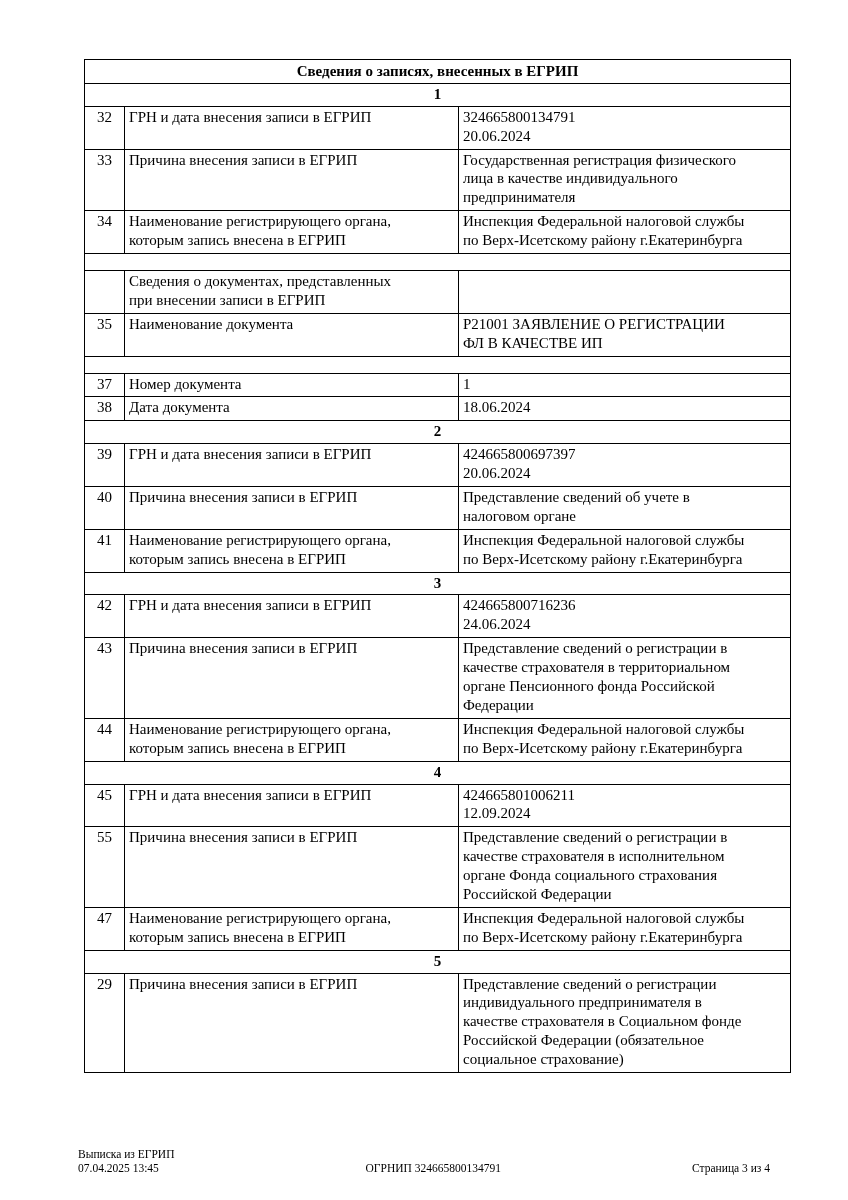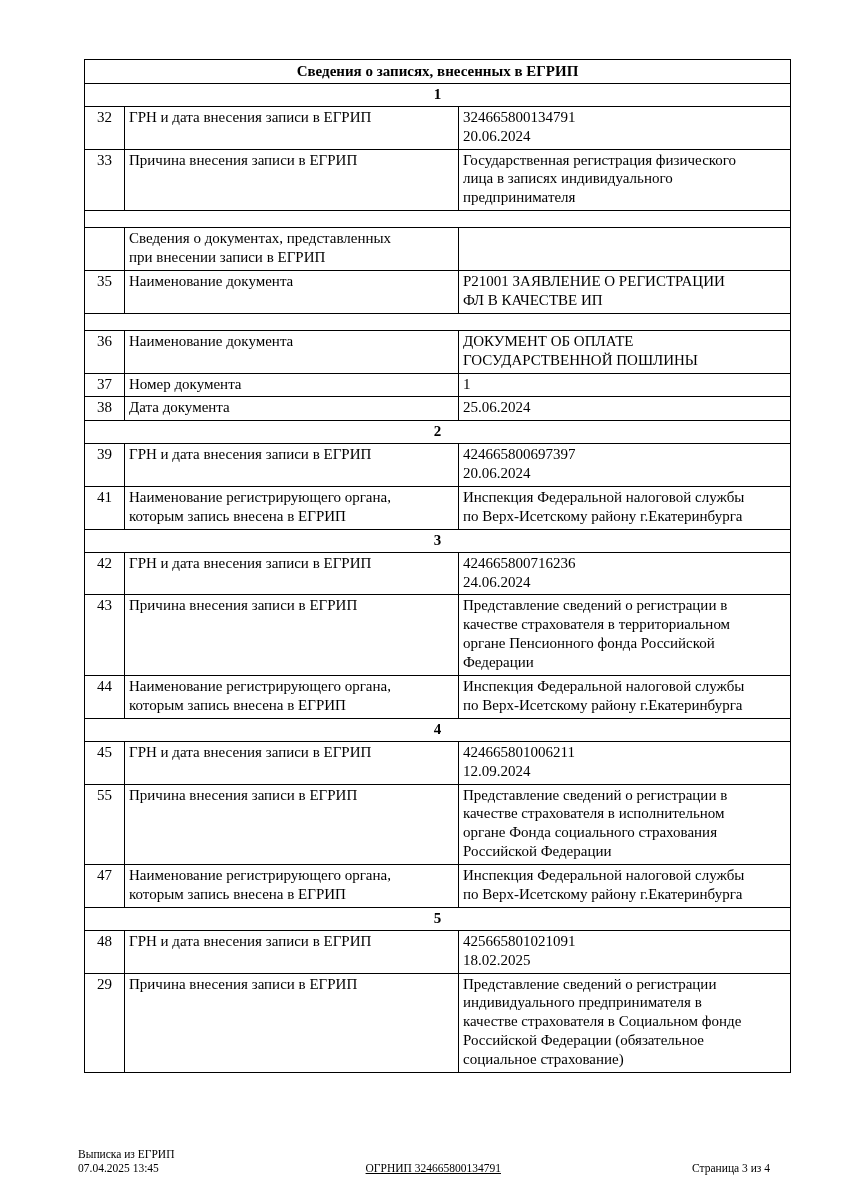--- a/index.html
+++ b/index.html
@@ -46,21 +46,21 @@
   .footer {
     position: absolute;
     left: 78px; right: 78px; top: 1133px;
     display: flex;
     align-items: flex-end;
     font-size: 11.5px;
     line-height: 1.18;
     gap: 12px;
   }
   .footer .f-left { text-align: left; white-space: nowrap; }
-  .footer .f-center { flex: 1; text-align: center; white-space: nowrap; text-decoration: underline; }
+  .footer .f-center { flex: 1; text-align: center; white-space: nowrap; }
   .footer .f-right { text-align: right; white-space: nowrap; margin-top: 29px; }
 </style>
 </head>
 <body>
 
 <div class="page">
 
   <table class="records">
     <colgroup>
       <col style="width:40px">
@@ -79,66 +79,73 @@
       <tr>
         <td class="num">32</td>
         <td class="lbl">ГРН и дата внесения записи в ЕГРИП</td>
         <td class="val">324665800134791
 20.06.2024</td>
       </tr>
       <tr>
         <td class="num">33</td>
         <td class="lbl">Причина внесения записи в ЕГРИП</td>
         <td class="val">Государственная регистрация физического
-лица в записях индивидуального
+лица в качестве индивидуального
 предпринимателя</td>
+      </tr>
+      <tr>
+        <td class="num">34</td>
+        <td class="lbl">Наименование регистрирующего органа,
+которым запись внесена в ЕГРИП</td>
+        <td class="val">Инспекция Федеральной налоговой службы
+по Верх-Исетскому району г.Екатеринбурга</td>
       </tr>
       <tr class="spacer-row">
         <td colspan="3"></td>
       </tr>
       <tr>
         <td class="num"></td>
         <td class="lbl">Сведения о документах, представленных
 при внесении записи в ЕГРИП</td>
         <td class="val"></td>
       </tr>
       <tr>
         <td class="num">35</td>
         <td class="lbl">Наименование документа</td>
         <td class="val">Р21001 ЗАЯВЛЕНИЕ О РЕГИСТРАЦИИ
 ФЛ В КАЧЕСТВЕ ИП</td>
       </tr>
       <tr class="spacer-row">
         <td colspan="3"></td>
       </tr>
       <tr>
-        <td class="num">36</td>
-        <td class="lbl">Наименование документа</td>
-        <td class="val">ДОКУМЕНТ ОБ ОПЛАТЕ
-ГОСУДАРСТВЕННОЙ ПОШЛИНЫ</td>
-      </tr>
-      <tr>
         <td class="num">37</td>
         <td class="lbl">Номер документа</td>
         <td class="val">1</td>
       </tr>
       <tr>
         <td class="num">38</td>
         <td class="lbl">Дата документа</td>
-        <td class="val">25.06.2024</td>
+        <td class="val">18.06.2024</td>
       </tr>
 
       <tr class="sec-row">
         <td colspan="3">2</td>
       </tr>
       <tr>
         <td class="num">39</td>
         <td class="lbl">ГРН и дата внесения записи в ЕГРИП</td>
         <td class="val">424665800697397
 20.06.2024</td>
+      </tr>
+      <tr>
+        <td class="num">40</td>
+        <td class="lbl">Причина внесения записи в ЕГРИП</td>
+        <td class="val">Представление сведений об учете в
+налоговом органе</td>
       </tr>
       <tr>
         <td class="num">41</td>
         <td class="lbl">Наименование регистрирующего органа,
 которым запись внесена в ЕГРИП</td>
         <td class="val">Инспекция Федеральной налоговой службы
 по Верх-Исетскому району г.Екатеринбурга</td>
       </tr>
 
       <tr class="sec-row">
@@ -186,26 +193,20 @@
       <tr>
         <td class="num">47</td>
         <td class="lbl">Наименование регистрирующего органа,
 которым запись внесена в ЕГРИП</td>
         <td class="val">Инспекция Федеральной налоговой службы
 по Верх-Исетскому району г.Екатеринбурга</td>
       </tr>
 
       <tr class="sec-row">
         <td colspan="3">5</td>
-      </tr>
-      <tr>
-        <td class="num">48</td>
-        <td class="lbl">ГРН и дата внесения записи в ЕГРИП</td>
-        <td class="val">425665801021091
-18.02.2025</td>
       </tr>
       <tr>
         <td class="num">29</td>
         <td class="lbl">Причина внесения записи в ЕГРИП</td>
         <td class="val">Представление сведений о регистрации
 индивидуального предпринимателя в
 качестве страхователя в Социальном фонде
 Российской Федерации (обязательное
 социальное страхование)</td>
       </tr>

